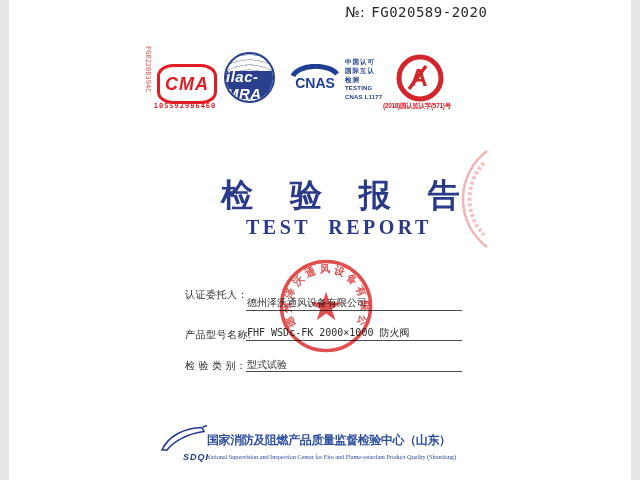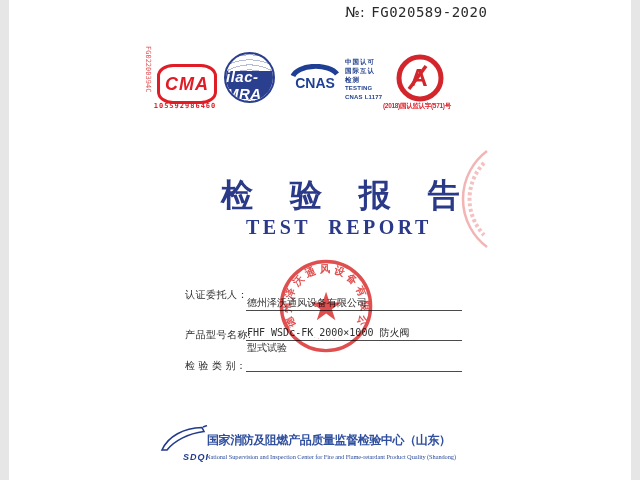--- a/index.html
+++ b/index.html
@@ -162,21 +162,21 @@
 
   <div class="abs f-label" style="top:288px;">认证委托人：</div>
   <div class="abs f-value" style="top:296px;">德州泽沃通风设备有限公司</div>
   <div class="abs f-line" style="top:310px;"></div>
 
   <div class="abs f-label" style="top:328px;">产品型号名称:</div>
   <div class="abs f-value" style="top:326px;">FHF WSDc-FK 2000×1000 防火阀</div>
   <div class="abs f-line" style="top:340px;"></div>
 
   <div class="abs f-label" style="top:359px;text-align:right;">检 验 类 别：</div>
-  <div class="abs f-value" style="top:341px;">型式试验</div>
+  <div class="abs f-value" style="top:358px;">型式试验</div>
   <div class="abs f-line" style="top:371px;"></div>
 
   <svg class="abs stamp-main" viewBox="0 0 100 100">
     <defs>
       <path id="stampArc" d="M 19,70 A 36,36 0 1 1 81,70" fill="none"></path>
       <path id="stampDots" d="M 30,79 A 32,32 0 0 0 70,79" fill="none"></path>
     </defs>
     <circle cx="50" cy="50" r="45.5" fill="none" stroke="#dd3c3c" stroke-width="3.5"></circle>
     <text font-size="10.5" font-weight="bold" fill="#dd3c3c" font-family="Liberation Sans,sans-serif">
       <textPath href="#stampArc" startOffset="0" textLength="163">德州泽沃通风设备有限公司</textPath>

